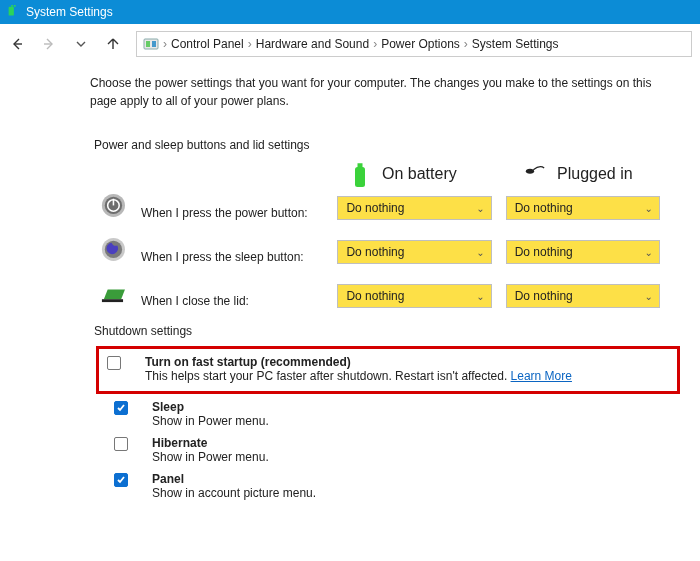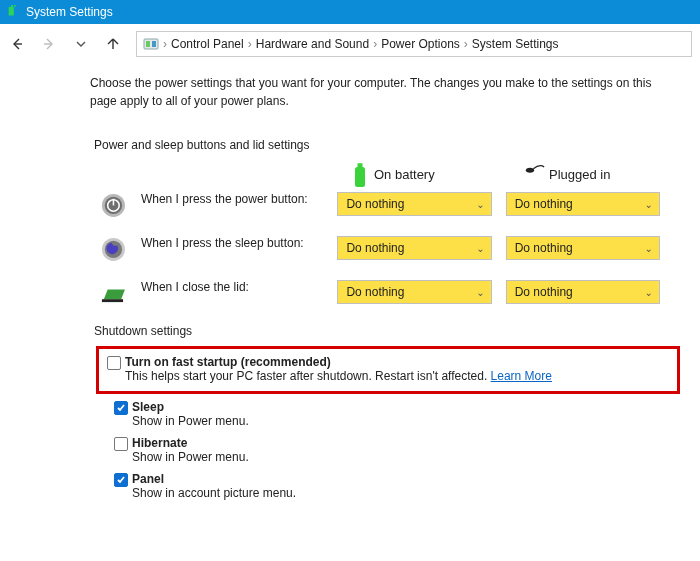--- a/index.html
+++ b/index.html
@@ -75,29 +75,29 @@
   .cols-header {
     display: flex;
     padding-left: 260px;
     gap: 40px;
     margin-bottom: 6px;
   }
   .col-head {
     width: 160px;
     display: flex;
     align-items: center;
-    gap: 4px;
-    font-size: 13px;
+    gap: 12px;
+    font-size: 16px;
   }
   .battery-ic, .plug-ic {
     width: 20px; height: 24px; display: inline-block;
   }
   .setting-row {
     display: flex;
-    align-items: flex-start;
+    align-items: flex-end;
     gap: 14px;
     margin-bottom: 16px;
   }
   .setting-row .row-icon {
     width: 28px; height: 28px; display: inline-block;
     margin-left: 10px;
   }
   .setting-row .row-label {
     width: 190px;
     font-size: 12px;
@@ -120,21 +120,21 @@
   }
   .highlight-box {
     border: 3px solid #d40000;
     padding: 4px 8px 6px 8px;
     margin-left: 6px;
     margin-right: -20px;
   }
   .chk-row {
     display: flex;
     align-items: flex-start;
-    gap: 4px;
+    gap: 24px;
     padding: 2px 0 2px 18px;
     font-size: 12px;
   }
   .chk {
     width: 14px; height: 14px;
     border: 1px solid #777;
     border-radius: 2px;
     flex-shrink: 0;
     margin-top: 1px;
     display: flex; align-items: center; justify-content: center;

